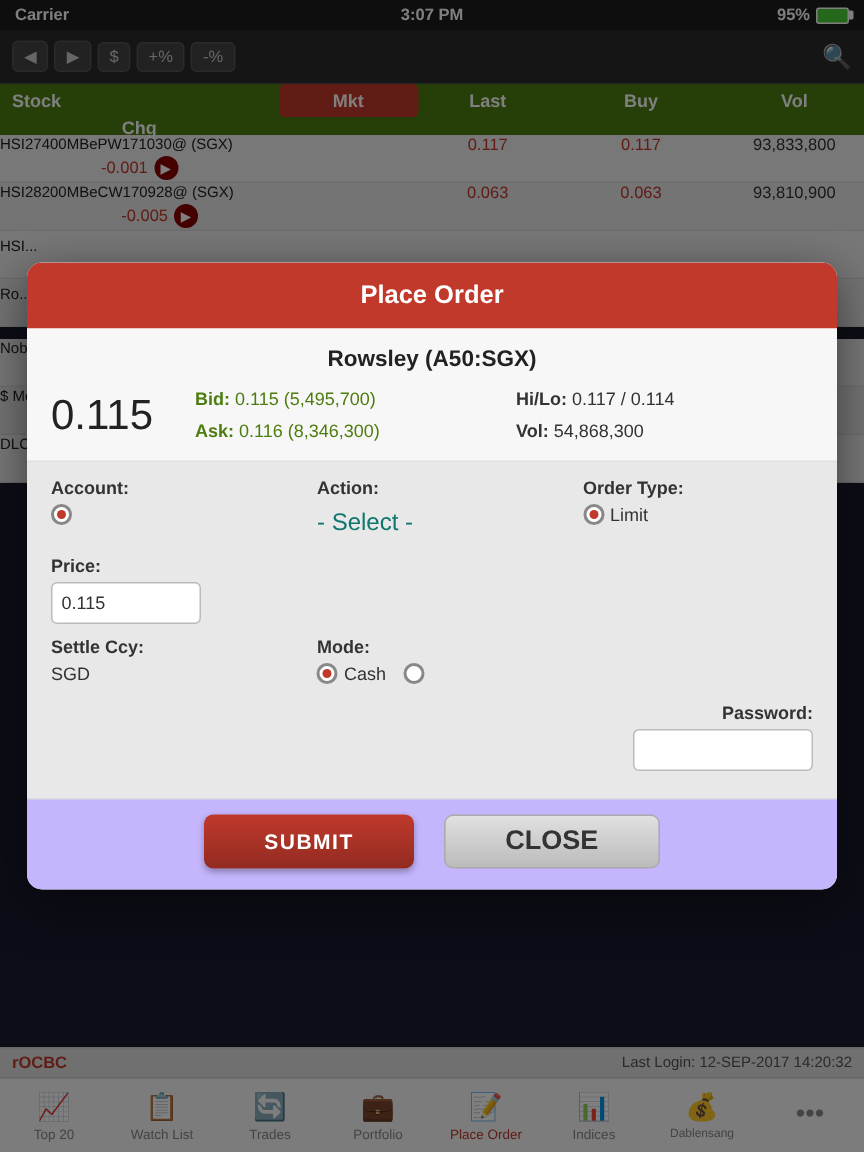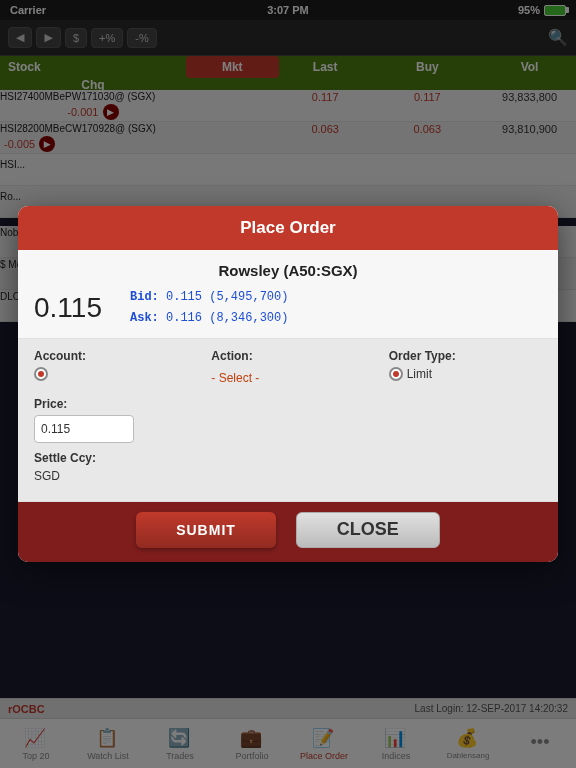--- a/index.html
+++ b/index.html
@@ -155,23 +155,22 @@
       font-size: 28px;
       font-weight: 300;
       color: #222;
       min-width: 80px;
     }
     .bid-ask {
       flex: 1;
     }
     .bid-ask-line {
       font-size: 12px;
-      color: #1d4ed8;
+      color: #4d7c0f;
       line-height: 1.7;
-      font-family: Liberation Mono, monospace;
     }
     .hilo-vol {
       flex: 1;
     }
     .hilo-line {
       font-size: 12px;
       color: #333;
       line-height: 1.7;
     }
 
@@ -201,22 +200,22 @@
       height: 28px;
       border: 1px solid #bbb;
       border-radius: 4px;
       background: #fff;
       padding: 0 6px;
       font-size: 12px;
       color: #333;
       outline: none;
     }
     .form-select-text {
-      font-size: 12px;
-      color: #c2410c;
+      font-size: 16px;
+      color: #0f766e;
       padding: 4px 0;
     }
     .radio-row {
       display: flex;
       align-items: center;
       gap: 4px;
     }
     .radio-circle {
       width: 14px; height: 14px;
       border-radius: 50%;
@@ -243,21 +242,21 @@
     }
     .password-group {
       display: flex;
       flex-direction: column;
       align-items: flex-end;
       gap: 4px;
     }
 
     
     .modal-actions {
-      background: #7f1d1d;
+      background: #c4b5fd;
       padding: 10px 16px 14px;
       display: flex;
       justify-content: center;
       gap: 20px;
       border-top: 1px solid #ddd;
     }
     .btn-submit {
       background: linear-gradient(180deg, #c0392b, #922b21);
       color: #fff;
       border: none;
@@ -383,21 +382,21 @@
     <div class="cell red">0.117</div>
     <div class="cell">93,833,800</div>
     <div class="cell red" style="display:flex;align-items:center;justify-content:center;gap:2px;">-0.001<span class="cell-arrow">▶</span></div>
   </div>
   <div class="table-row">
     <div class="cell" style="font-size:10px;">HSI28200MBeCW170928@ (SGX)</div>
     <div class="cell"></div>
     <div class="cell red">0.063</div>
     <div class="cell red">0.063</div>
     <div class="cell">93,810,900</div>
-    <div class="cell red" style="display:flex;align-items:center;gap:2px;">-0.005<span class="cell-arrow">▶</span></div>
+    <div class="cell red" style="display:flex;align-items:center;justify-content:center;gap:2px;margin-left:27px;">-0.005<span class="cell-arrow">▶</span></div>
   </div>
   <div class="table-row">
     <div class="cell">HSI...</div>
     <div class="cell"></div>
       <div class="cell"></div>
       <div class="cell"></div>
       <div class="cell"></div>
       <div class="cell"></div>
   </div>
   <div class="table-row">
@@ -424,20 +423,30 @@
         <div class="bid-ask">
           <div class="bid-ask-line">
             <strong>Bid:</strong>
             <span>0.115 (5,495,700)</span>
           </div>
           <div class="bid-ask-line">
             <strong>Ask:</strong>
             <span>0.116 (8,346,300)</span>
           </div>
         </div>
+        <div class="hilo-vol">
+          <div class="hilo-line">
+            <strong>Hi/Lo:</strong>
+            <span>0.117 / 0.114</span>
+          </div>
+          <div class="hilo-line">
+            <strong>Vol:</strong>
+            <span>54,868,300</span>
+          </div>
+        </div>
       </div>
     </div>
 
     <div class="modal-form">
 
       <div class="form-row">
         <div class="form-group">
           <span class="form-label">Account:</span>
           <div class="radio-row">
             <span class="radio-circle checked"></span>
@@ -462,23 +471,37 @@
           <input class="form-input" value="0.115" style="width: 100px;">
         </div>
         <div class="form-group"></div>
       </div>
 
       <div class="form-row">
         <div class="form-group">
           <span class="form-label">Settle Ccy:</span>
           <span class="radio-label">SGD</span>
         </div>
+        <div class="form-group">
+          <span class="form-label">Mode:</span>
+          <div class="radio-row">
+            <span class="radio-circle checked"></span>
+            <span class="radio-label">Cash</span>
+            <span class="radio-circle" style="margin-left:8px;"></span>
+          </div>
+        </div>
         <div class="form-group"></div>
       </div>
 
+      <div class="password-row">
+        <div class="password-group">
+          <span class="form-label">Password:</span>
+          <input class="form-input" type="password" value="" style="width: 120px;">
+        </div>
+      </div>
     </div>
 
     <div class="modal-actions">
       <button class="btn-submit">SUBMIT</button>
       <button class="btn-close">CLOSE</button>
     </div>
 
   </div>
 </div>
 

